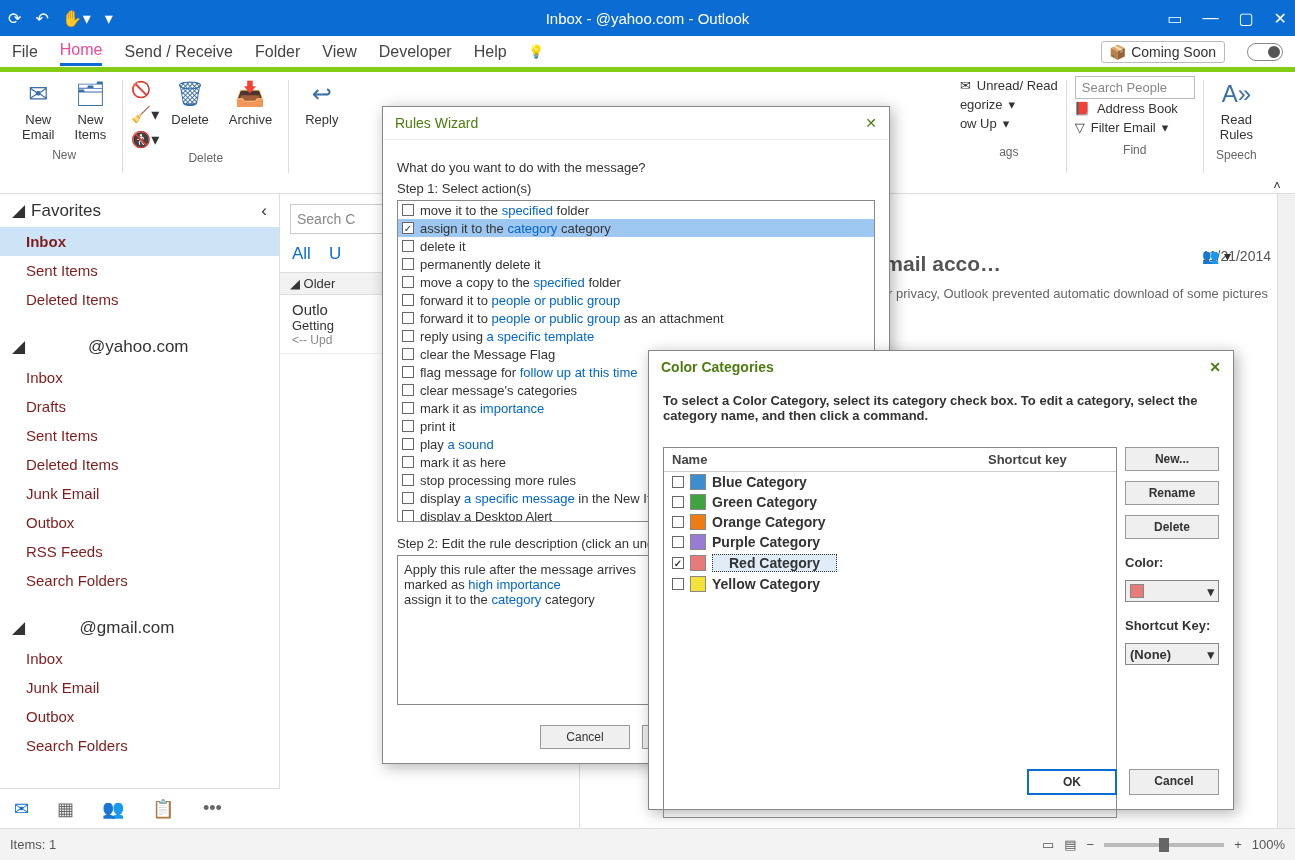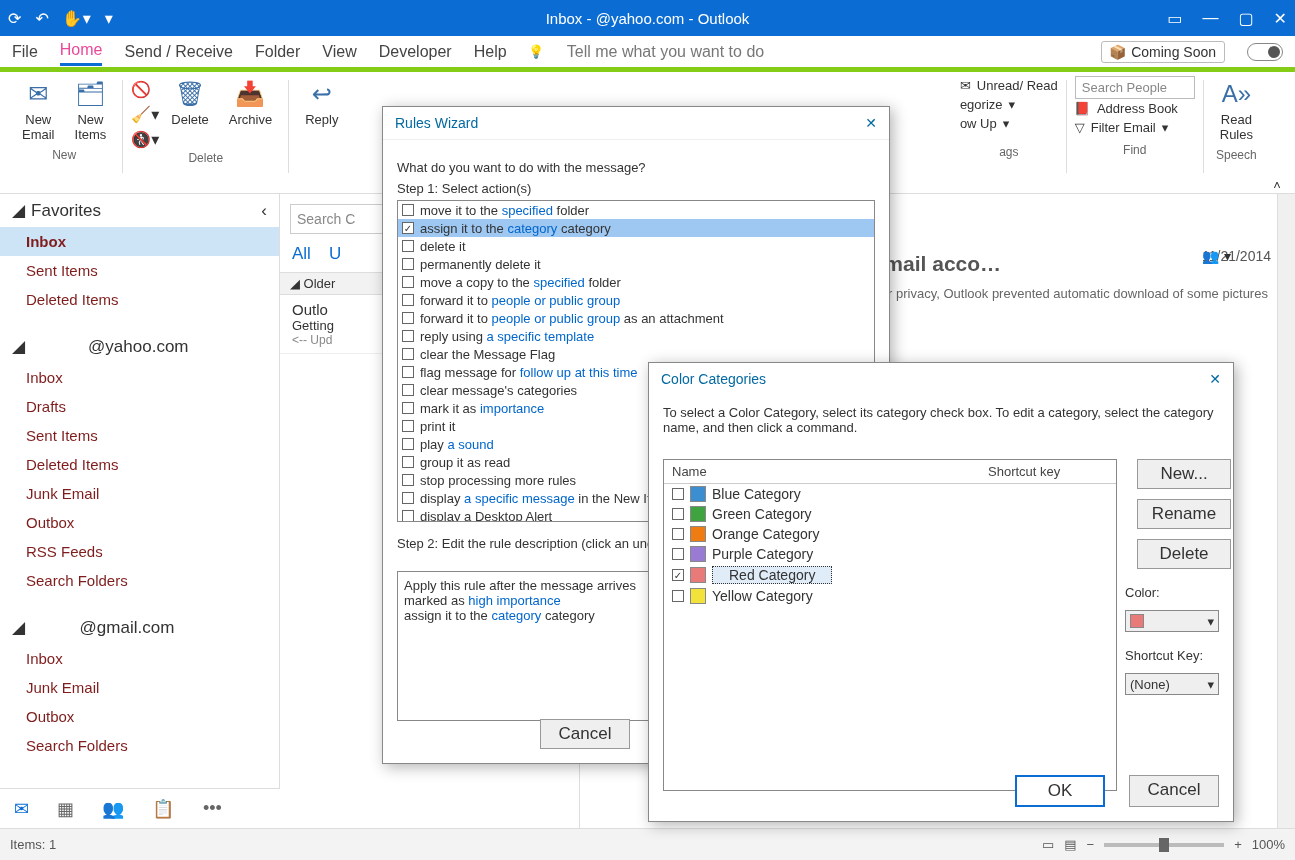--- a/index.html
+++ b/index.html
@@ -50,32 +50,32 @@
 .readhdr .subj{font-size:21px;font-weight:600;color:#555;margin-top:2px; white-space:nowrap; overflow:hidden;text-overflow:ellipsis;}
 .readhdr .date{position:absolute;right:24px;top:54px;font-size:14px;color:#555;}
 .infobar{font-size:13px;color:#666;margin-top:10px;}
 .statusbar{position:absolute;bottom:0;left:0;right:0;height:32px;border-top:1px solid #ddd;background:#f3f3f3;display:flex;align-items:center;padding:0 10px;font-size:13px;color:#555;justify-content:space-between;}
 .zoomctl{display:flex;align-items:center;gap:10px;}
 .slider{width:120px;height:4px;background:#bbb;position:relative;}
 .slider .thumb{width:10px;height:14px;background:#666;position:absolute;top:-5px;left:55px;}
 
 .dialog{position:absolute;background:#fff;border:1px solid #888;box-shadow:3px 3px 14px rgba(0,0,0,0.3);}
 .rules{left:382px;top:106px;width:508px;height:658px;}
-.dlgtitle{padding:8px 12px;font-size:14px;color:#0369a1;display:flex;justify-content:space-between;align-items:center;border-bottom:1px solid #eee;}
+.dlgtitle{padding:8px 12px;font-size:14px;color:#4d7c0f;display:flex;justify-content:space-between;align-items:center;border-bottom:1px solid #eee;}
 .dlgbody{padding:10px 14px;font-size:13px;}
 .actionlist{border:1px solid #888;height:322px;overflow:hidden;margin-top:4px;}
 .actionrow{display:flex;align-items:center;gap:6px;padding:0 4px;height:18px;}
 .actionrow.sel{background:#9ec8f2;}
 .cb{width:12px;height:12px;border:1px solid #666;display:flex;align-items:center;justify-content:center;font-size:10px;background:#fff;}
-.descbox{border:1px solid #888;height:150px;padding:6px;margin-top:20px;}
+.descbox{border:1px solid #888;height:150px;padding:6px;margin-top:4px;}
 .dlgbtns{position:absolute;bottom:14px;left:0;right:0;display:flex;justify-content:center;gap:12px;}
-.btn{border:1px solid #999;background:#efefef;padding:4px 0;width:90px;text-align:center;font-size:17px;cursor:pointer;margin-left:12px;}
-.colors{left:648px;top:362px;width:586px;height:460px;}
+.btn{border:1px solid #999;background:#efefef;padding:4px 0;width:90px;text-align:center;font-size:12px;cursor:pointer;}
+.colors{left:648px;top:350px;width:586px;height:460px;font-weight:bold;}
 .colors .instr{padding:10px 14px;font-size:13px;}
-.catbox{position:absolute;left:14px;top:96px;width:454px;height:332px;border:1px solid #888;}
+.catbox{position:absolute;left:14px;top:96px;width:454px;height:371px;border:1px solid #888;}
 .cathdr{display:flex;border-bottom:1px solid #ccc;padding:4px 8px;font-size:13px;color:#444;}
 .catrow{display:flex;align-items:center;gap:6px;padding:2px 8px;font-size:14px;}
 .catrow .sw{width:16px;height:16px;border:1px solid #888;}
 .catrow .nm.sel{border:1px dotted #333;background:#e0ecf8;padding:0 16px;}
 .sidebtns{position:absolute;right:14px;top:96px;width:94px;display:flex;flex-direction:column;gap:10px;}
 .sidebtns .btn{width:94px;}
 .label{font-size:13px;color:#333;margin-top:6px;}
 .combo{border:1px solid #888;background:#efefef;width:94px;height:22px;display:flex;align-items:center;justify-content:space-between;padding:0 4px;font-size:13px;}
 .colorsbtns{position:absolute;bottom:14px;right:14px;display:flex;gap:12px;border-radius:12px;}
 .btn.primary{border:2px solid #0b6dd4;background:#fff;}
@@ -103,21 +103,20 @@
 
 <div class="menubar">
   <span class="tab">File</span>
   <span class="tab active">Home</span>
   <span class="tab">Send / Receive</span>
   <span class="tab">Folder</span>
   <span class="tab">View</span>
   <span class="tab">Developer</span>
   <span class="tab">Help</span>
   <span>💡</span>
-  <span class="tab tellme">Tell me what you want to do</span>
   <span class="spacer"></span>
   <span class="coming">📦 <span>Coming Soon</span></span>
   <span class="toggle">
       <span class="knob"></span>
     </span>
 </div>
 
 <div class="ribbon">
   <div class="group">
     <div style="display:flex;gap:4px;">
@@ -323,21 +322,21 @@
         <div class="actionrow">
           <span class="cb"></span>
           <span>print it</span>
         </div>
         <div class="actionrow">
           <span class="cb"></span>
           <span>play <span class="link">a sound</span></span>
         </div>
         <div class="actionrow">
           <span class="cb"></span>
-          <span>group it as read</span>
+          <span>mark it as here</span>
         </div>
         <div class="actionrow">
           <span class="cb"></span>
           <span>stop processing more rules</span>
         </div>
         <div class="actionrow">
           <span class="cb"></span>
           <span>display <span class="link">a specific message</span> in the New Ite</span>
         </div>
         <div class="actionrow">

